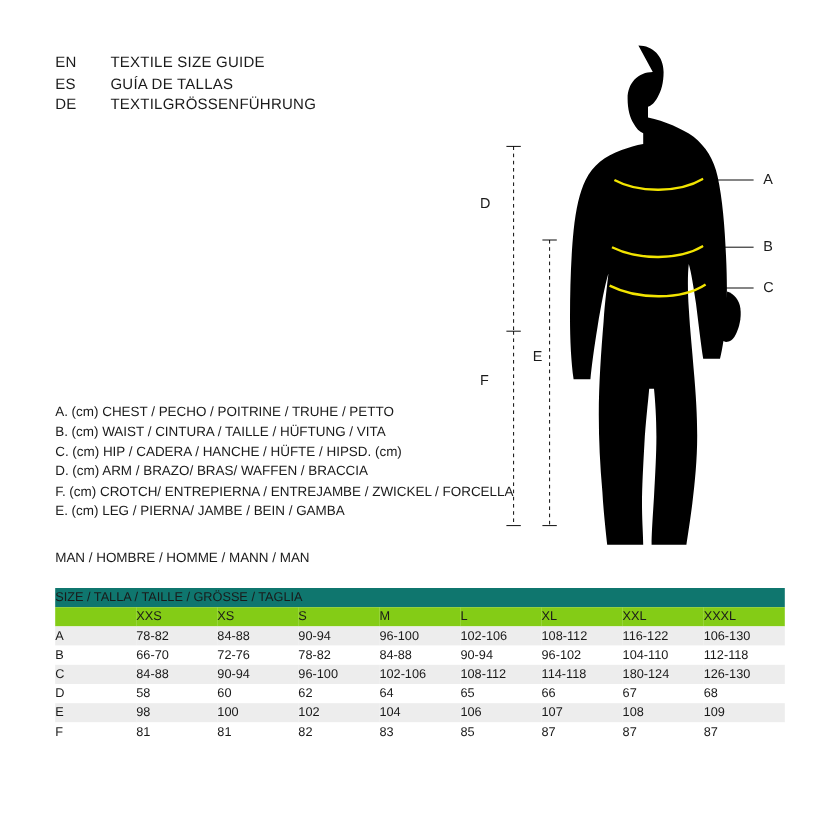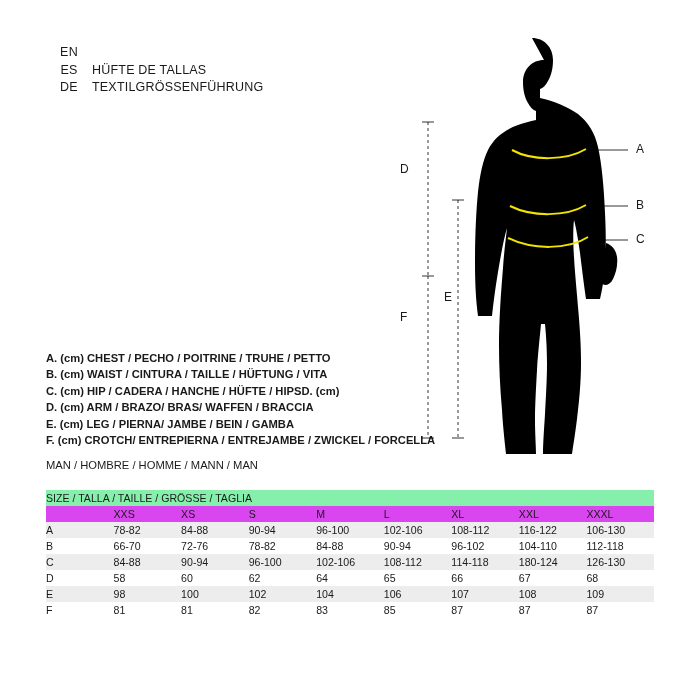--- a/index.html
+++ b/index.html
@@ -32,33 +32,31 @@
     display: flex;
     align-items: baseline;
     font-size: 12.5px;
     line-height: 17.5px;
     letter-spacing: 0.2px;
   }
   .title-lang {
     width: 46px;
     flex: 0 0 46px;
     color: #1a1a1a;
-    text-align: center;
   }
   .title-text {
     color: #1a1a1a;
   }
 
   
   .legend {
     position: absolute;
     left: 46px;
-    top: 350px;
+    top: 336px;
     width: 420px;
-    font-weight: bold;
   }
   .legend-line {
     font-size: 11.2px;
     line-height: 16.4px;
     color: #1a1a1a;
     white-space: nowrap;
   }
   .legend-note {
     position: absolute;
     left: 46px;
@@ -92,61 +90,62 @@
   }
   table.size-table td, table.size-table th {
     padding: 0;
     height: 16px;
     font-weight: normal;
     text-align: left;
     vertical-align: middle;
     color: #1a1a1a;
   }
   .hdr-row td {
-    background: #86efac;
+    background: #0f766e;
     height: 17px;
     padding-left: 4px;
     font-size: 10.6px;
   }
   .sub-row td {
-    background: #d946ef;
+    background: #84cc16;
     height: 17px;
   }
   .row-alt td { background: #ededed; }
   .row-plain td { background: #ffffff; }
   .col-label { width: 38px; padding-left: 4px; }
   .cell { padding-left: 3px; }
   .size-head { padding-left: 3px; }
 </style>
 </head>
 <body>
 
 <div class="page">
 
   <div class="titles">
     <div class="title-row">
       <span class="title-lang">EN</span>
+      <span class="title-text">TEXTILE SIZE GUIDE</span>
     </div>
     <div class="title-row">
       <span class="title-lang">ES</span>
-      <span class="title-text">HÜFTE DE TALLAS</span>
+      <span class="title-text">GUÍA DE TALLAS</span>
     </div>
     <div class="title-row">
       <span class="title-lang">DE</span>
       <span class="title-text">TEXTILGRÖSSENFÜHRUNG</span>
     </div>
   </div>
 
   <div class="legend">
     <div class="legend-line">A. (cm) CHEST / PECHO / POITRINE / TRUHE / PETTO</div>
     <div class="legend-line">B. (cm) WAIST / CINTURA / TAILLE / HÜFTUNG / VITA</div>
     <div class="legend-line">C. (cm) HIP / CADERA / HANCHE / HÜFTE / HIPSD. (cm)</div>
     <div class="legend-line">D. (cm) ARM / BRAZO/ BRAS/ WAFFEN / BRACCIA</div>
+    <div class="legend-line">F. (cm) CROTCH/ ENTREPIERNA / ENTREJAMBE / ZWICKEL / FORCELLA</div>
     <div class="legend-line">E. (cm) LEG / PIERNA/ JAMBE / BEIN / GAMBA</div>
-    <div class="legend-line">F. (cm) CROTCH/ ENTREPIERNA / ENTREJAMBE / ZWICKEL / FORCELLA</div>
   </div>
   <div class="legend-note">MAN / HOMBRE / HOMME / MANN / MAN</div>
 
   <div class="figure">
     <svg width="300" height="440" viewBox="0 0 300 440" xmlns="http://www.w3.org/2000/svg">
 
       <g>
 
         <path d="M152 10
                  c12 0 21 9 21 22

